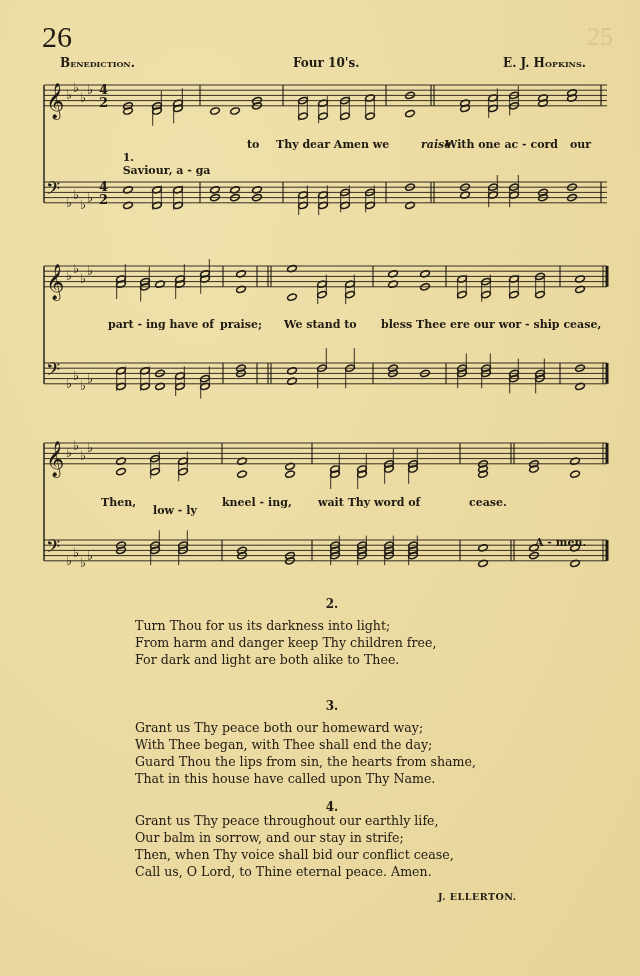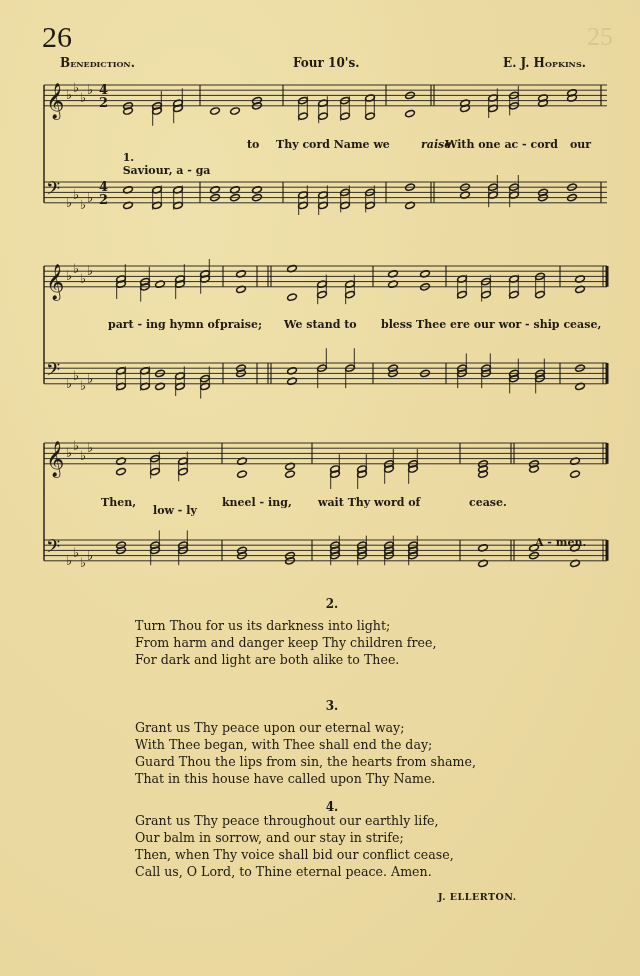--- a/index.html
+++ b/index.html
@@ -427,47 +427,47 @@
       <ellipse cx="575" cy="547.8" rx="4.6" ry="2.8" transform="rotate(-20 575 547.8)" stroke-width="1.6" fill="none"></ellipse>
       <ellipse cx="575" cy="563.4" rx="4.6" ry="2.8" transform="rotate(-20 575 563.4)" stroke-width="1.6" fill="none"></ellipse>
     </g>
 </svg>
 
 <div class="lyric" style="top:138px;left:115px;">
   <span>1.</span>
   <span>Saviour, a - ga</span>
 </div>
 <div class="lyric" style="top:138px;left:247px;">to</div>
-<div class="lyric" style="top:138px;left:276px;">Thy cord Name we</div>
+<div class="lyric" style="top:138px;left:276px;">Thy dear Amen we</div>
 <div class="lyric" style="top:138px;left:421px;font-style:italic;">raise</div>
 <div class="lyric" style="top:138px;left:445px;">With one ac - cord</div>
 <div class="lyric" style="top:138px;left:570px;">our</div>
 
-<div class="lyric" style="top:318px;left:108px;">part - ing hymn of</div>
+<div class="lyric" style="top:318px;left:108px;">part - ing have of</div>
 <div class="lyric" style="top:318px;left:220px;">praise;</div>
 <div class="lyric" style="top:318px;left:284px;">We stand to</div>
 <div class="lyric" style="top:318px;left:381px;">bless Thee ere our wor - ship cease,</div>
 
 <div class="lyric" style="top:496px;left:101px;">Then,</div>
 <div class="lyric" style="top:496px;left:153px;margin-top:8px;">low - ly</div>
 <div class="lyric" style="top:496px;left:222px;">kneel - ing,</div>
 <div class="lyric" style="top:496px;left:318px;">wait Thy word of</div>
 <div class="lyric" style="top:496px;left:469px;">cease.</div>
 <div class="lyric" style="top:496px;left:535px;margin-top:40px;">A - men.</div>
 
 <div class="verse-num" style="top:597px;">2.</div>
 <div class="verse" style="top:617px;">
   <div>Turn Thou for us its darkness into light;</div>
   <div>From harm and danger keep Thy children free,</div>
   <div>For dark and light are both alike to Thee.</div>
 </div>
 
 <div class="verse-num" style="top:699px;">3.</div>
 <div class="verse" style="top:719px;">
-  <div>Grant us Thy peace upon our eternal way;</div>
+  <div>Grant us Thy peace both our homeward way;</div>
   <div>With Thee began, with Thee shall end the day;</div>
   <div>Guard Thou the lips from sin, the hearts from shame,</div>
   <div>That in this house have called upon Thy Name.</div>
 </div>
 
 <div class="verse-num" style="top:800px;">4.</div>
 <div class="verse" style="top:812px;">
   <div>Grant us Thy peace throughout our earthly life,</div>
   <div>Our balm in sorrow, and our stay in strife;</div>
   <div>Then, when Thy voice shall bid our conflict cease,</div>

